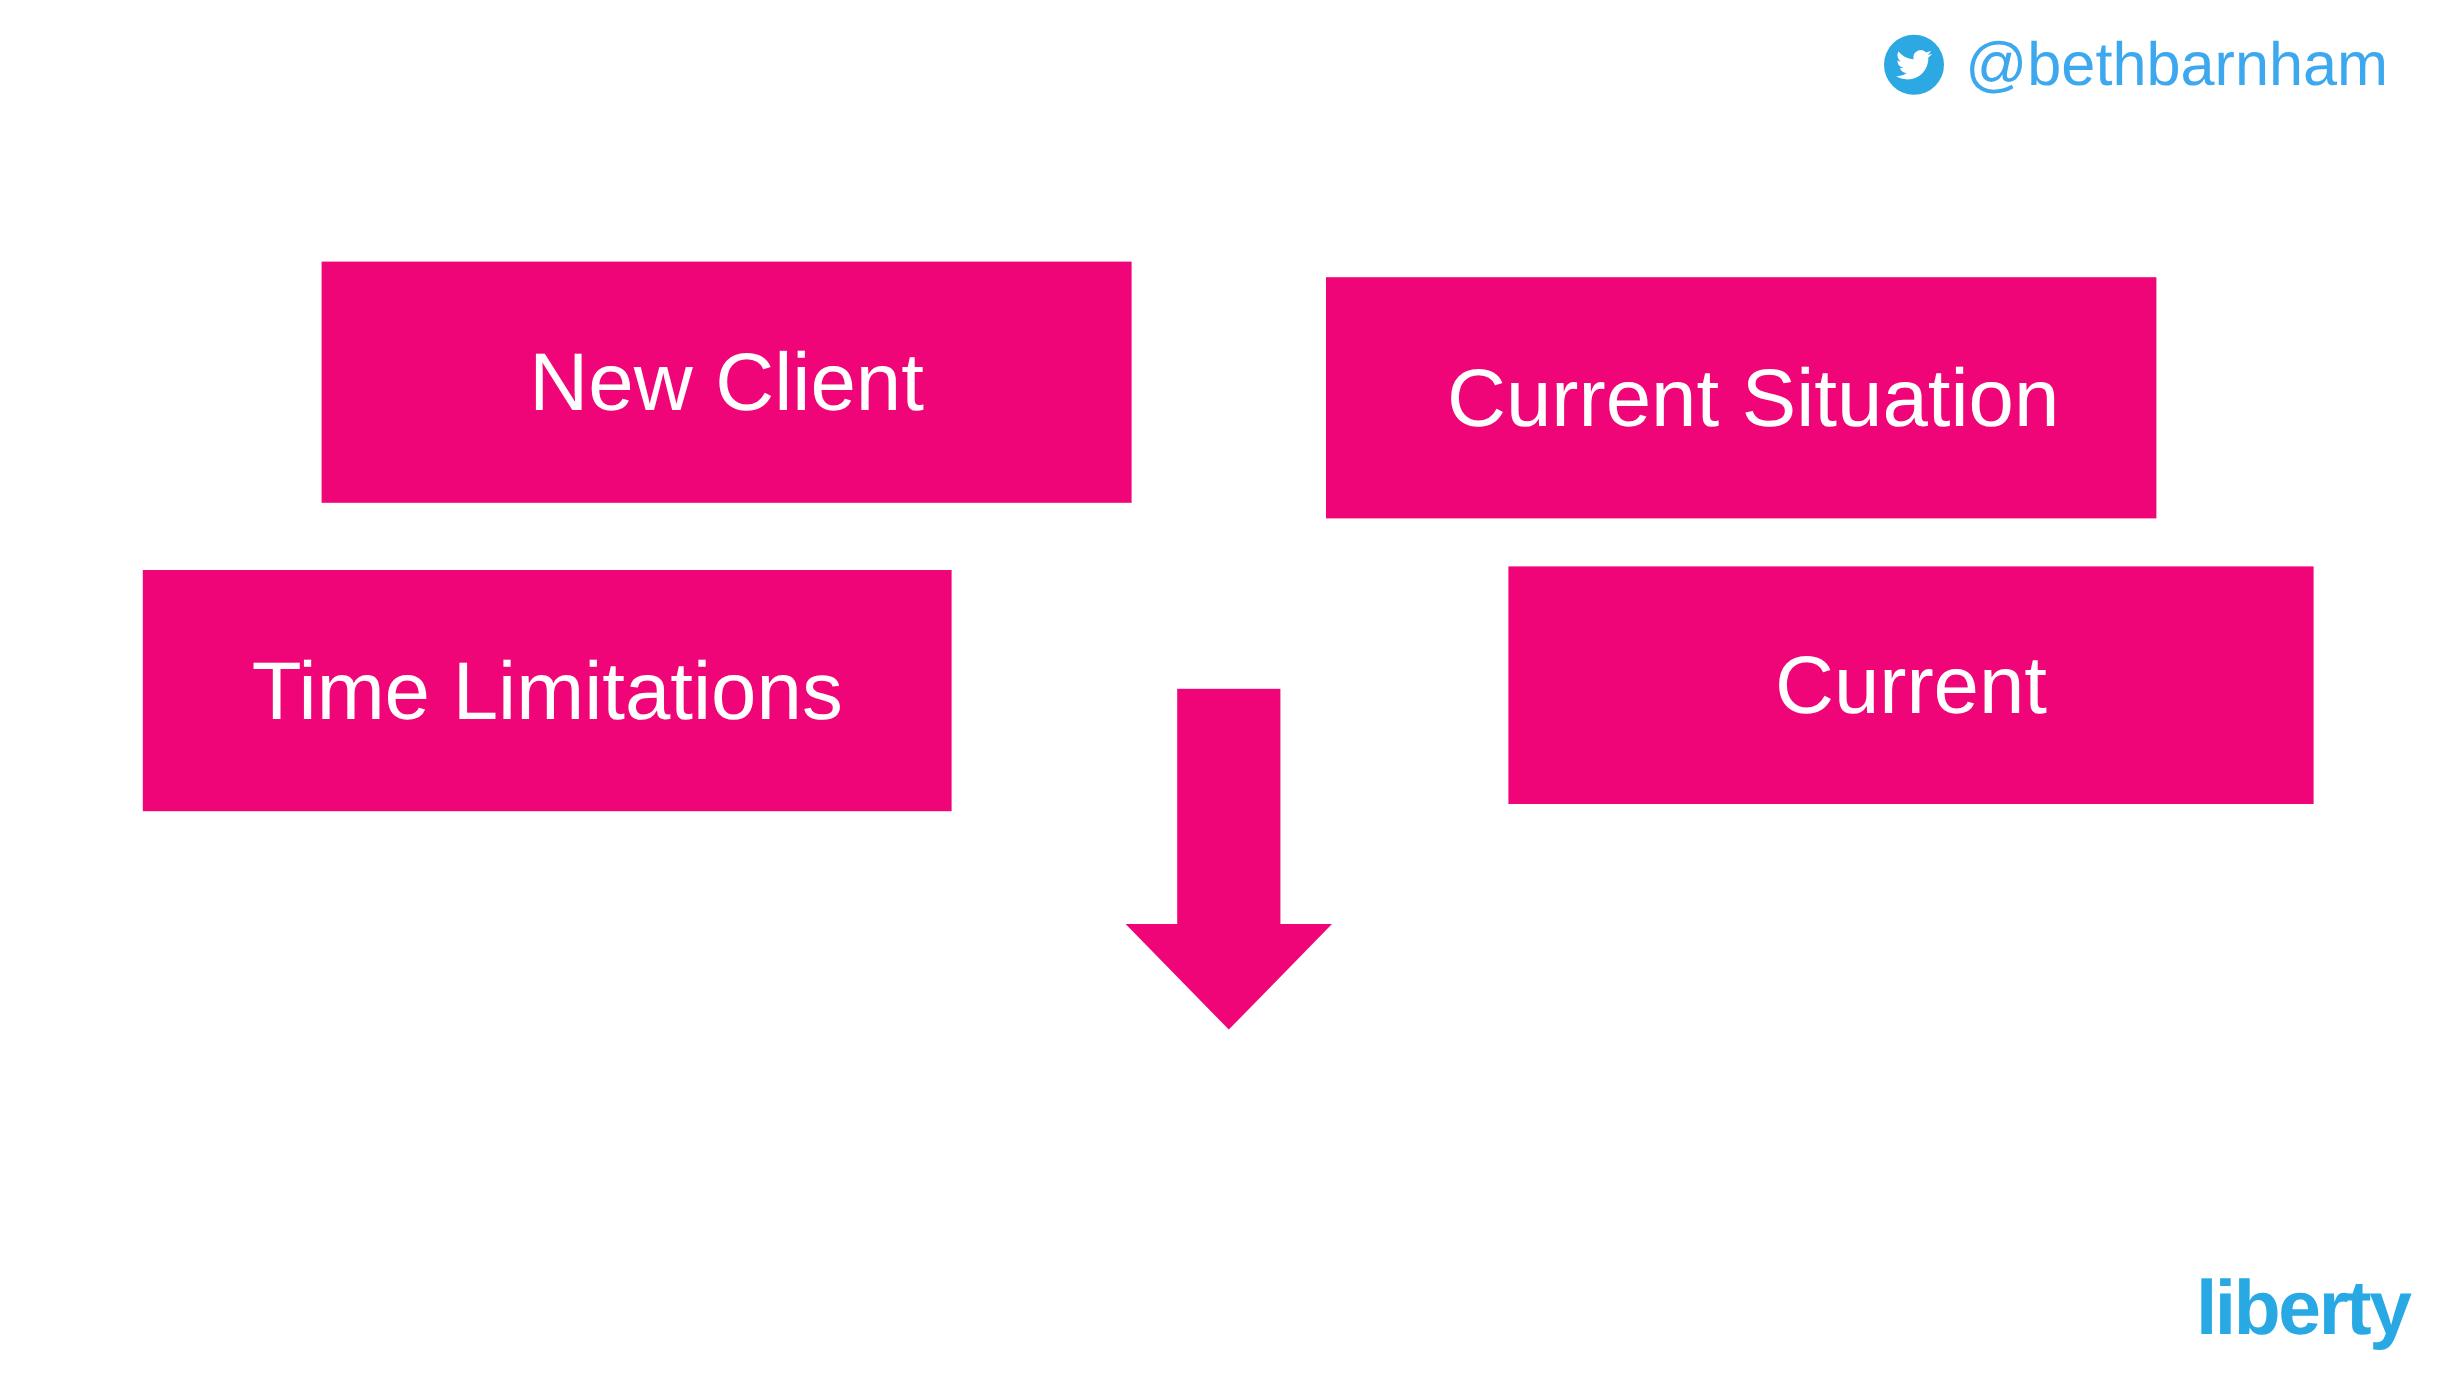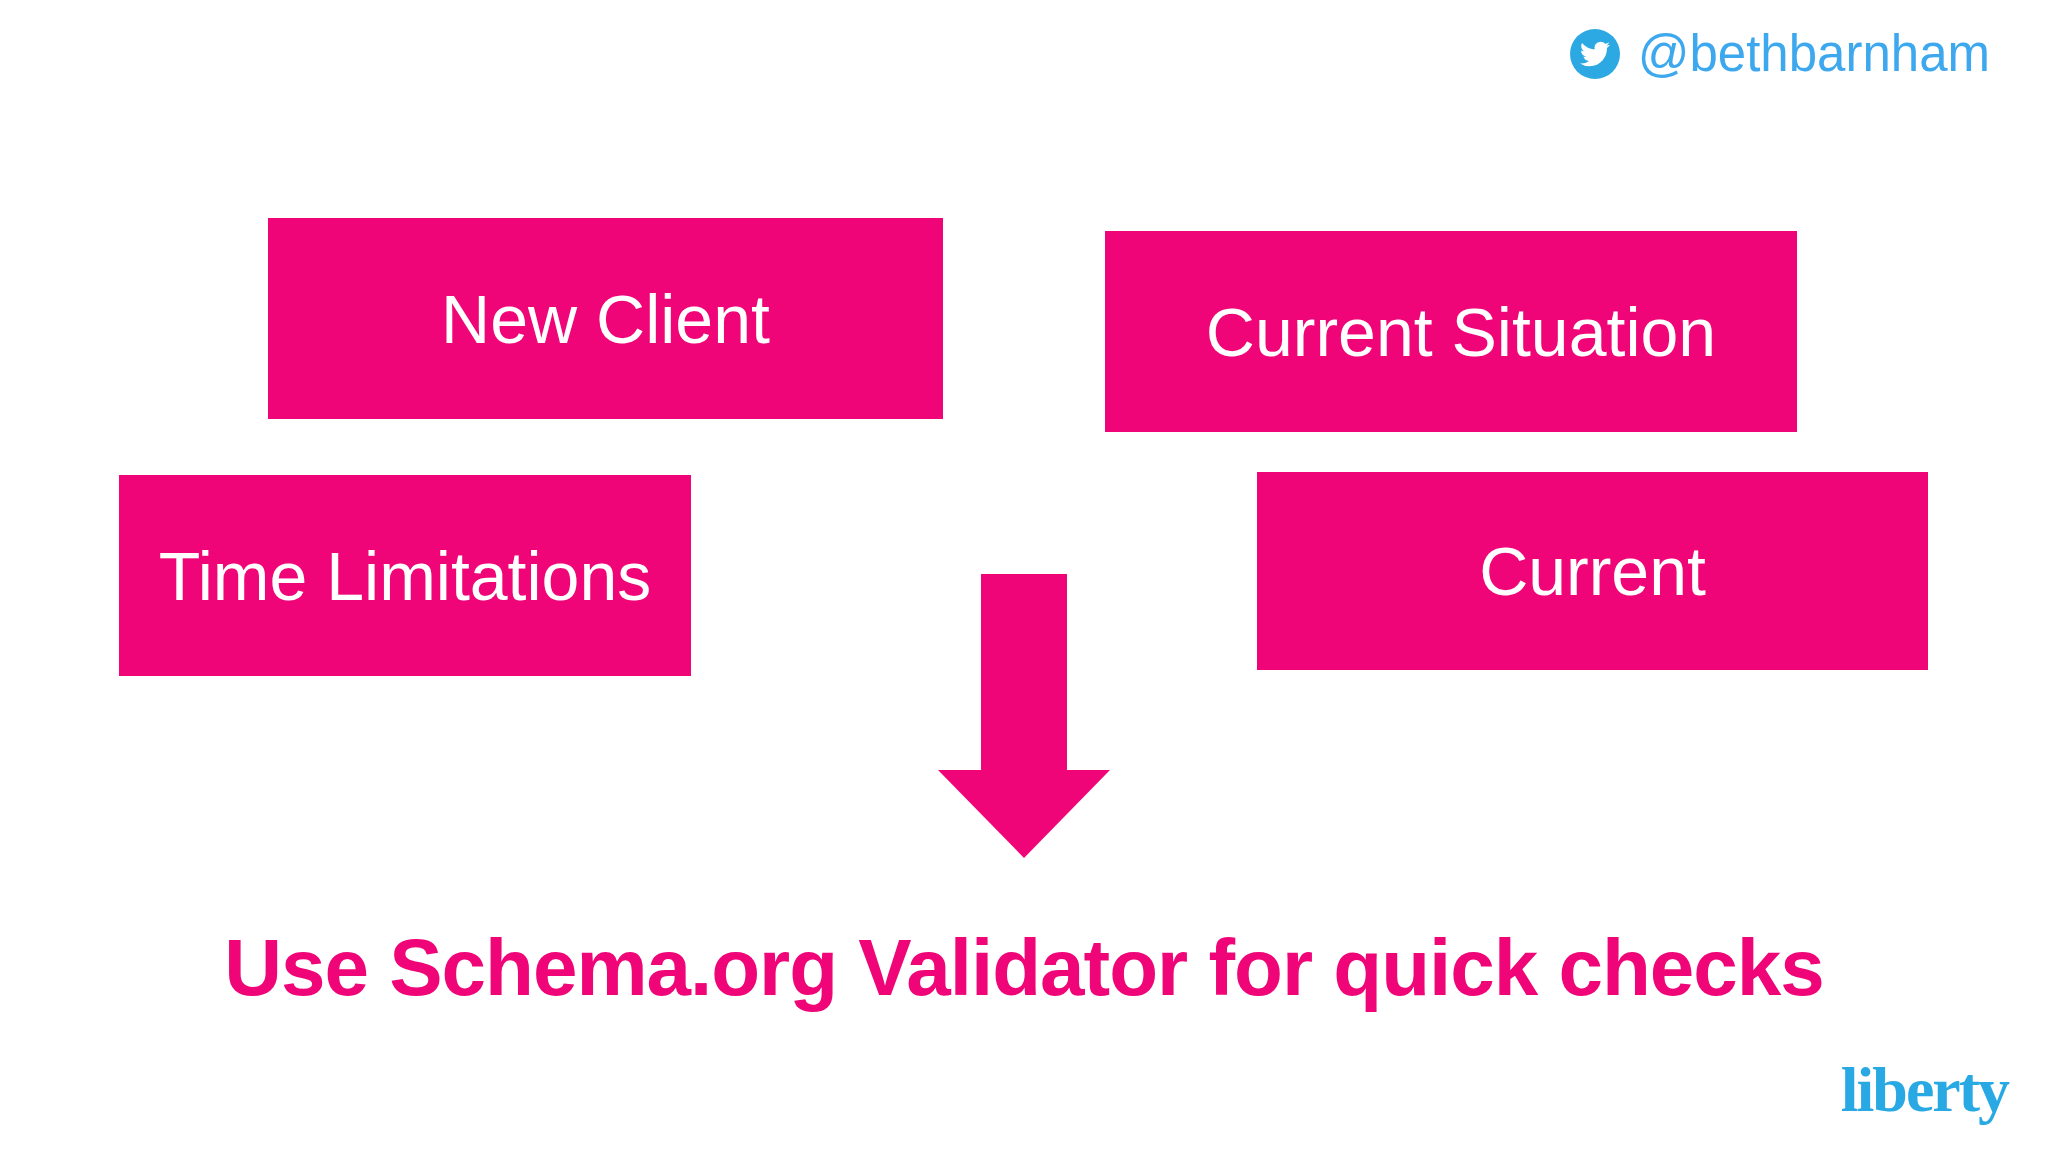--- a/index.html
+++ b/index.html
@@ -58,21 +58,21 @@
     display: flex;
     align-items: center;
     justify-content: center;
     text-align: center;
     font-size: 68px;
     font-weight: 400;
     line-height: 1;
   }
   .box-new-client       { left: 268px;  top: 218px; width: 675px; height: 201px; }
   .box-current-situation{ left: 1105px; top: 231px; width: 672px; height: 201px; padding-left: 20px; }
-  .box-time-limitations { left: 119px;  top: 475px; width: 572px; height: 201px; }
+  .box-time-limitations { left: 119px;  top: 475px; width: 674px; height: 201px; }
   .box-pitching         { left: 1257px; top: 472px; width: 671px; height: 198px; }
 
   
   .down-arrow {
     position: absolute;
     left: 938px;
     top: 574px;
     width: 172px;
     height: 284px;
   }
@@ -112,21 +112,20 @@
   
   .liberty-logo {
     position: absolute;
     right: 40px;
     top: 1058px;
     color: var(--logo-blue, #29A9E4);
     font-size: 64px;
     font-weight: 700;
     letter-spacing: -2px;
     line-height: 1;
-    font-family: Liberation Serif, serif;
   }
 </style>
 </head>
 <body>
 
 <div class="slide">
 
   <div class="twitter-badge">
     <span class="twitter-circle">
       <svg viewBox="0 0 24 24" aria-hidden="true">
@@ -147,17 +146,16 @@
   </div>
   <div class="box box-pitching">
     <span>Current</span>
   </div>
 
   <div class="down-arrow">
     <div class="arrow-shaft"></div>
     <div class="arrow-head"></div>
   </div>
 
-  <div class="headline">Use Schema.org Validator for quick checks</div>
 
   <div class="liberty-logo">liberty</div>
 
 </div>
 
 </body></html>

